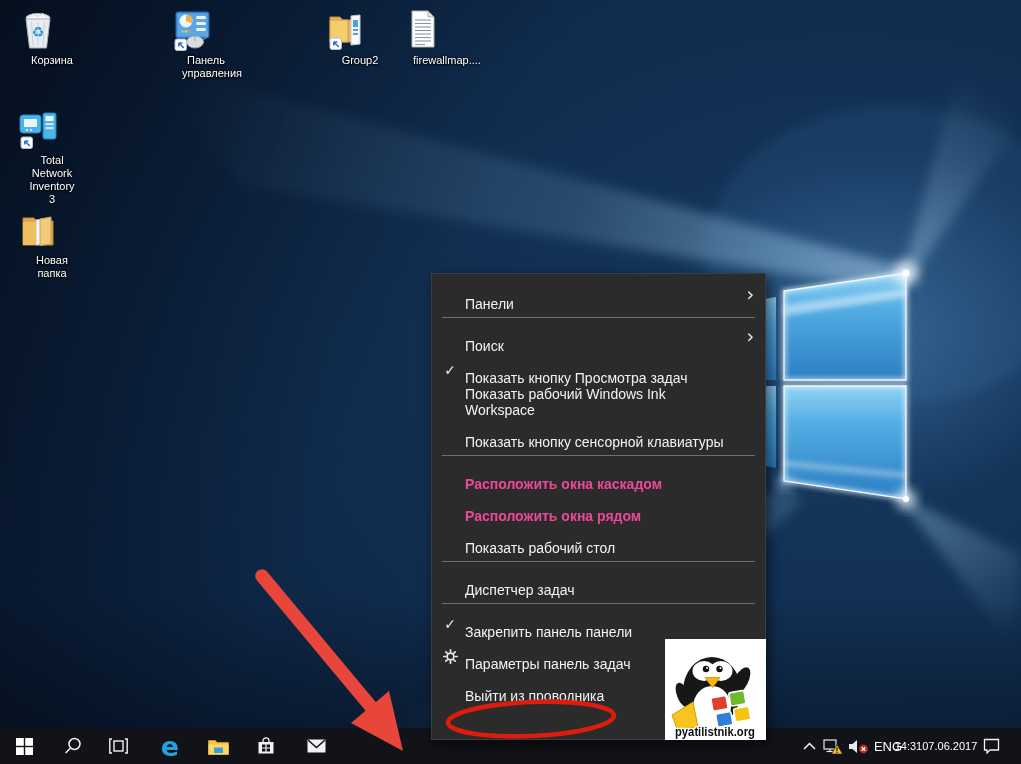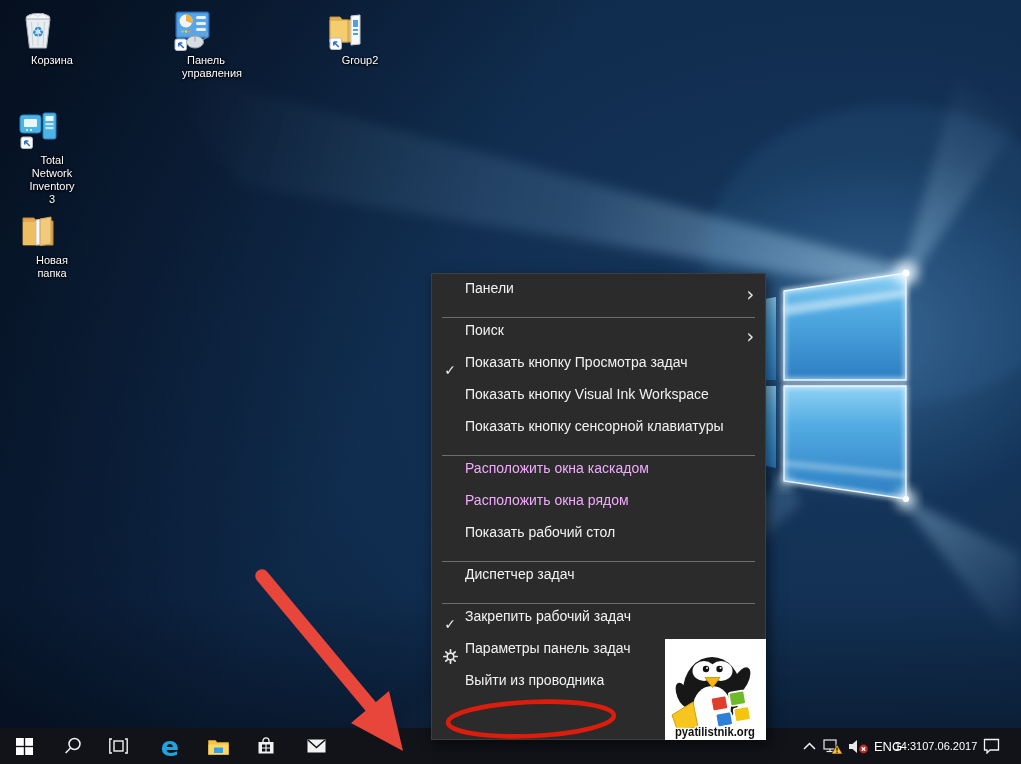--- a/index.html
+++ b/index.html
@@ -15,23 +15,23 @@
   .hero{position:absolute;left:0;top:0;z-index:1;pointer-events:none;}
   
   .dicon{position:absolute;width:76px;text-align:center;z-index:5;cursor:default;}
   .dicon svg{display:block;margin:0 auto;}
   .di-label{margin-top:2px;font-size:11px;line-height:13px;color:#fff;white-space:pre-line;
     text-shadow:0 1px 2px #000,0 0 3px rgba(0,0,0,0.9);padding-left:28px;}
   
   .menu{position:absolute;left:431px;top:273px;width:335px;height:467px;box-sizing:border-box;
     background:#2b2b2b;border:1px solid #3e3e3e;padding:6px 0 4px;z-index:40;
     box-shadow:3px 5px 12px rgba(0,0,0,0.55);display:flex;flex-direction:column;}
-  .mi{height:32px;flex:0 0 32px;display:flex;align-items:flex-start;position:relative;
+  .mi{height:32px;flex:0 0 32px;display:flex;align-items:flex-end;position:relative;
     padding:0 30px 0 33px;color:#f2f2f2;font-size:14px;}
-  .mi.disabled{color:#f0abfc;}
+  .mi.disabled{color:#ec4899;font-weight:bold;}
   .mi-ico{position:absolute;left:8px;width:20px;top:0;height:32px;display:flex;
     align-items:center;justify-content:center;font-size:14px;color:#e9eef4;}
   .mi-arrow{position:absolute;right:11px;top:50%;transform:translateY(-56%);
     font-size:19px;color:#e0e0e0;line-height:1;font-family:"DejaVu Sans",sans-serif;}
   .msep{height:1px;flex:0 0 1px;background:#6d6d6d;margin:4.5px 10px;}
   
   .watermark{position:absolute;left:665px;top:639px;width:120px;height:101px;z-index:45;}
   
   .annot{position:absolute;left:0;top:0;z-index:60;pointer-events:none;}
   
@@ -153,20 +153,37 @@
           <rect x="30" y="23" width="5" height="2"></rect>
           <rect x="30" y="27" width="5" height="2"></rect>
         </g>
       <path d="M7,14 h18 v22 h-18 z" fill="#f4cd6e" stroke="#caa04a"></path>
       <rect x="7" y="32" width="11.5" height="11.5" rx="2" fill="#fff" stroke="#b4bdc6"></rect>
       <path d="M15.8,41 L10.8,36 M10.8,36 v3.6 M10.8,36 h3.6" stroke="#2f6fd0" stroke-width="1.6" fill="none"></path>
     </svg>
     <div class="di-label">Group2</div>
   </div>
 
+  <div class="dicon" style="left:385px;top:6px">
+    <svg width="46" height="46" viewBox="0 0 46 46">
+      <path d="M12,5 h16 l6,6 v30 h-22 z" fill="#fff" stroke="#a9b1b8"></path>
+      <path d="M28,5 l6,6 h-6 z" fill="#dde3e8" stroke="#a9b1b8"></path>
+      <g stroke="#8d959c" stroke-width="1.1">
+        <path d="M15,14 h16"></path>
+          <path d="M15,17.5 h16"></path>
+          <path d="M15,21 h16"></path>
+          <path d="M15,24.5 h16"></path>
+        <path d="M15,28 h16"></path>
+          <path d="M15,31.5 h16"></path>
+          <path d="M15,35 h16"></path>
+          <path d="M15,38.5 h10"></path>
+      </g>
+    </svg>
+    <div class="di-label">firewallmap....</div>
+  </div>
 
   <div class="dicon" style="left:0;top:106px">
     <svg width="46" height="46" viewBox="0 0 46 46">
       <rect x="5" y="9" width="21" height="18" rx="3" fill="#4db4e6" stroke="#1f86c0"></rect>
       <rect x="9" y="13" width="13" height="8" rx="1" fill="#eaf6fd"></rect>
       <circle cx="12" cy="24" r="1.1" fill="#eaf6fd"></circle>
         <circle cx="16" cy="24" r="1.1" fill="#eaf6fd"></circle>
       <rect x="28" y="7" width="13" height="26" rx="2" fill="#4db4e6" stroke="#1f86c0"></rect>
       <rect x="30.5" y="10" width="8" height="5" fill="#eaf6fd"></rect>
       <rect x="30.5" y="17" width="8" height="2.2" fill="#c3e8f8"></rect>
@@ -283,21 +300,21 @@
     <div class="msep"></div>
     <div class="mi">
       <span class="mi-text">Поиск</span>
       <span class="mi-arrow">›</span>
     </div>
     <div class="mi">
       <span class="mi-ico">✓</span>
       <span class="mi-text">Показать кнопку Просмотра задач</span>
     </div>
     <div class="mi">
-      <span class="mi-text">Показать кнопку Visual Ink Workspace</span>
+      <span class="mi-text">Показать рабочий Windows Ink Workspace</span>
     </div>
     <div class="mi">
       <span class="mi-text">Показать кнопку сенсорной клавиатуры</span>
     </div>
     <div class="msep"></div>
     <div class="mi disabled">
       <span class="mi-text">Расположить окна каскадом</span>
     </div>
     <div class="mi disabled">
       <span class="mi-text">Расположить окна рядом</span>
@@ -305,21 +322,21 @@
     <div class="mi">
       <span class="mi-text">Показать рабочий стол</span>
     </div>
     <div class="msep"></div>
     <div class="mi">
       <span class="mi-text">Диспетчер задач</span>
     </div>
     <div class="msep"></div>
     <div class="mi">
       <span class="mi-ico">✓</span>
-      <span class="mi-text">Закрепить рабочий задач</span>
+      <span class="mi-text">Закрепить панель панели</span>
     </div>
     <div class="mi">
       <span class="mi-ico">
         <svg width="15" height="15" viewBox="0 0 16 16">
           <g stroke="#e8e8e8" stroke-width="1.8" stroke-linecap="round">
             <line x1="8" y1="0.9" x2="8" y2="3"></line>
               <line x1="8" y1="13" x2="8" y2="15.1"></line>
             <line x1="0.9" y1="8" x2="3" y2="8"></line>
               <line x1="13" y1="8" x2="15.1" y2="8"></line>
             <line x1="3" y1="3" x2="4.5" y2="4.5"></line>

